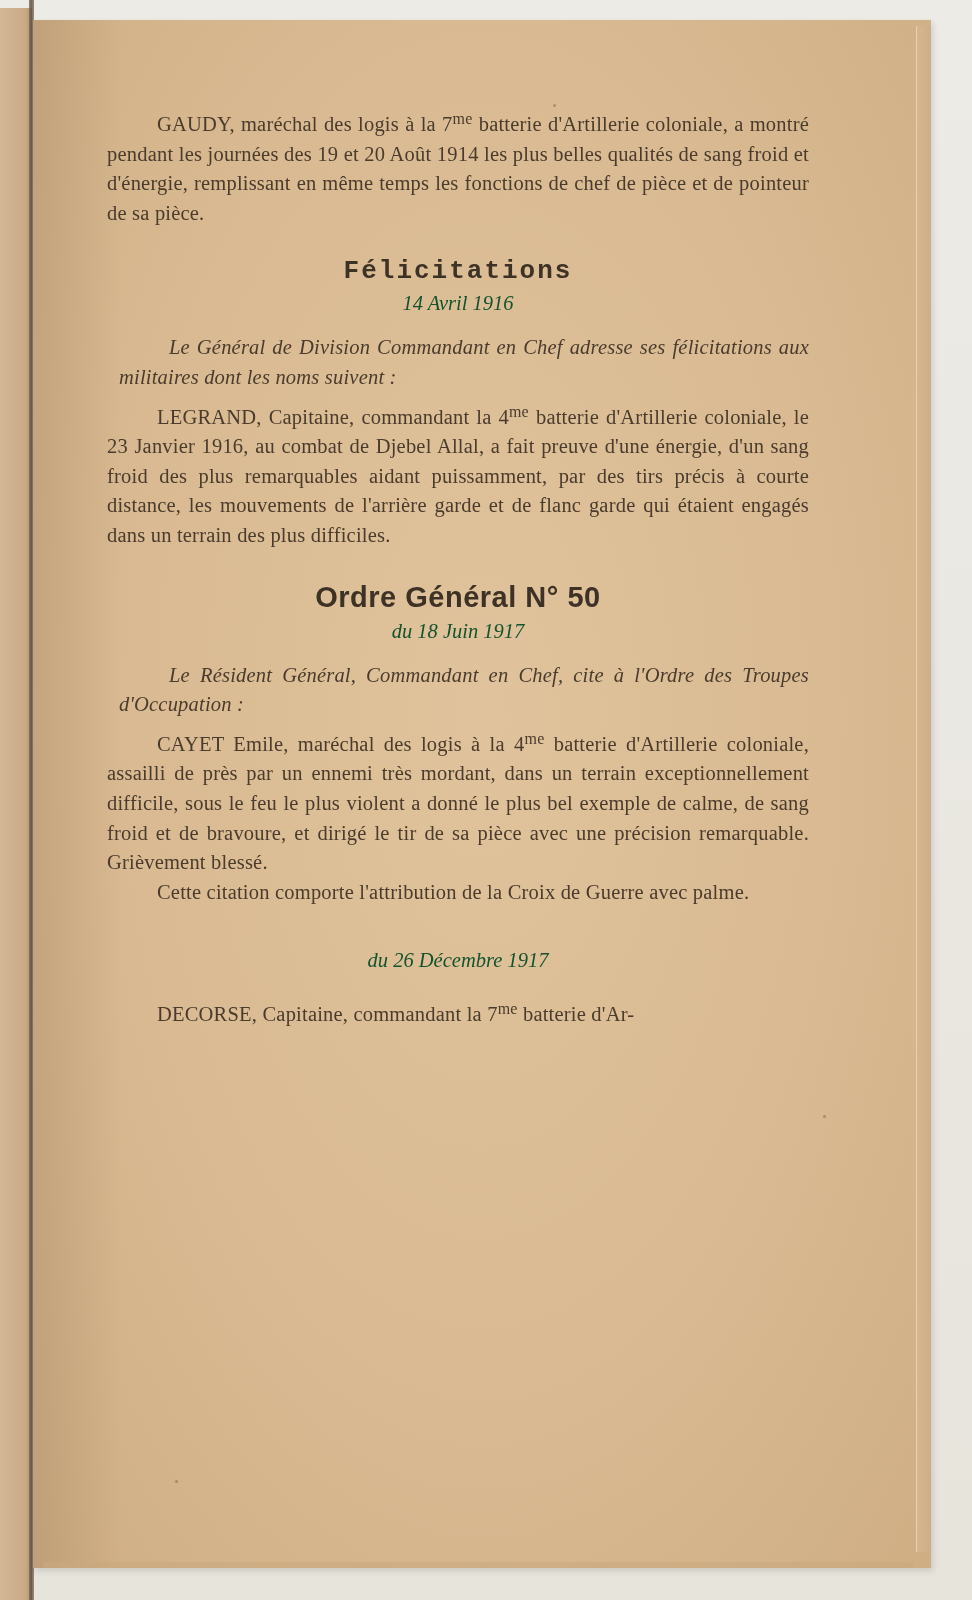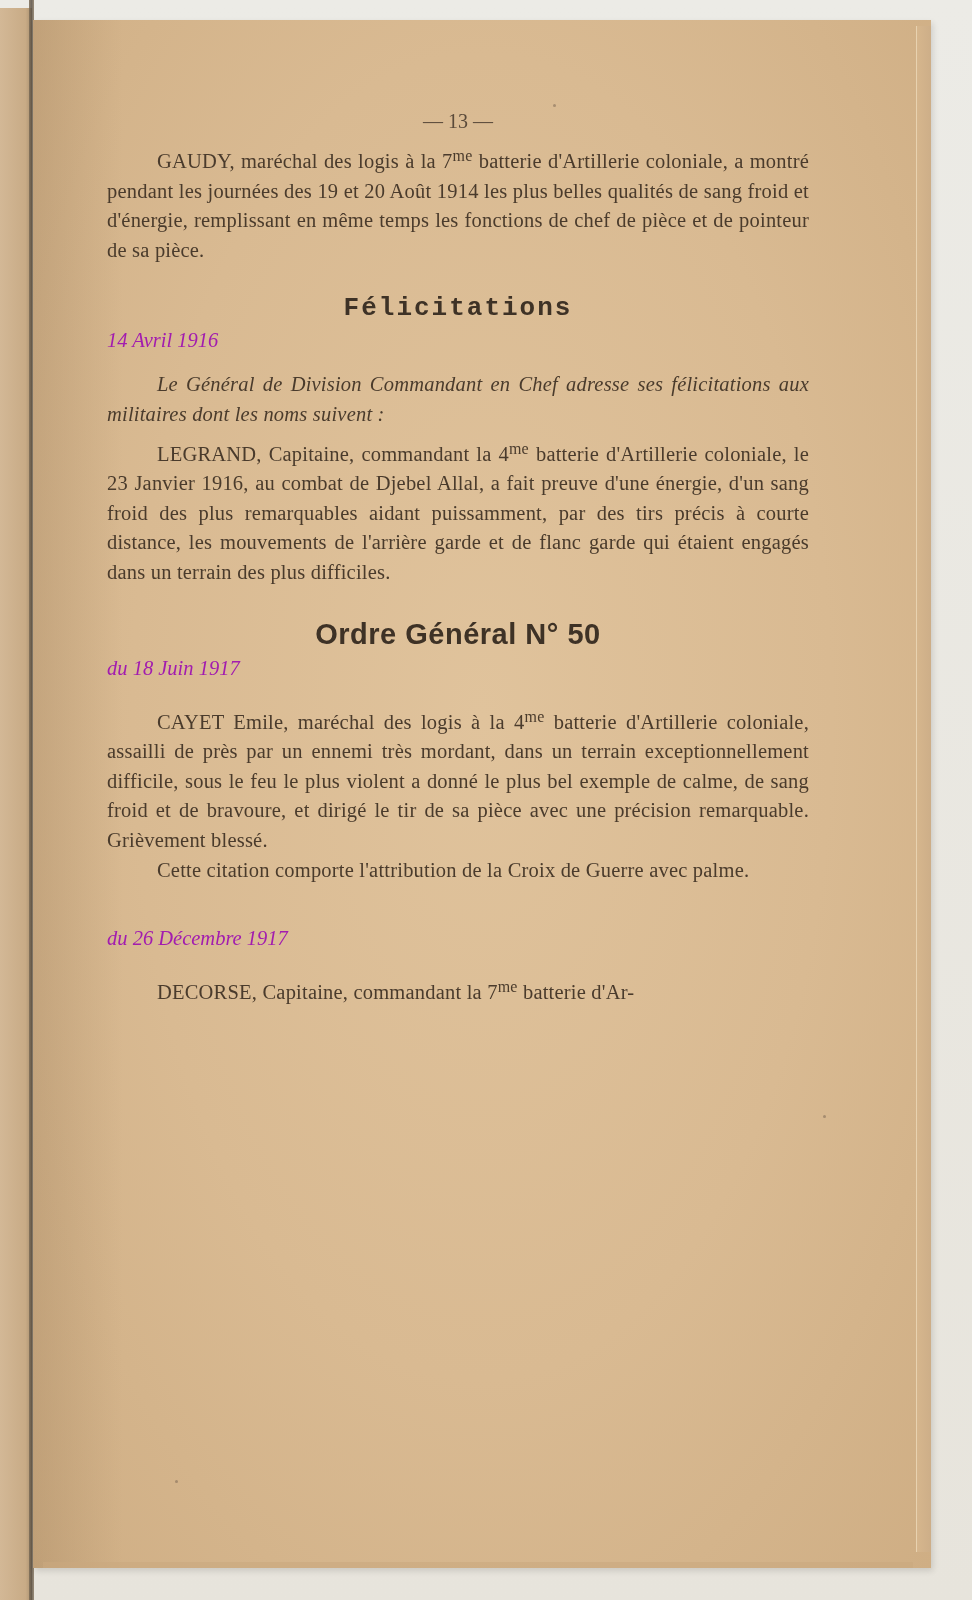--- a/index.html
+++ b/index.html
@@ -78,45 +78,46 @@
     p.para {
       margin: 0;
       font-size: 20.5px;
       line-height: 29.6px;
       text-align: justify;
       text-indent: 50px;
       letter-spacing: 0.2px;
     }
     p.para.italic {
       font-style: italic;
+      margin-left: 12px;
     }
     .heading {
       text-align: center;
       font-family: Liberation Mono, monospace;
       font-weight: bold;
       color: #3e3226;
       margin: 0;
     }
     .heading.fel {
       font-size: 26px;
       letter-spacing: 2px;
       margin-top: 28px;
     }
     .heading.ord {
       font-size: 29px;
       letter-spacing: 0.5px;
       font-weight: bold;
       font-family: "Liberation Sans", "DejaVu Sans", sans-serif;
     }
     .date {
-      text-align: left;
+      text-align: center;
       font-style: italic;
       font-size: 20.5px;
       margin: 6px 0 18px 0;
-      color: #a21caf;
+      color: #14532d;
     }
     sup {
       font-size: 16px;
       vertical-align: 7px;
       line-height: 0;
     }
     .gap-s { height: 10px; }
     .gap-m { height: 30px; }
     .gap-l { height: 36px; }
     .speck {
@@ -137,39 +138,39 @@
 <div class="page">
   <div class="page-right-edge"></div>
   <div class="page-bottom-edge"></div>
   <span class="speck" style="left:520px; top:84px;"></span>
   <span class="speck" style="left:142px; top:1460px;"></span>
   <span class="speck" style="left:790px; top:1095px;"></span>
 </div>
 
 <div class="content">
 
-  <div class="folio">— 13 —</div>
 
   <section>
     <p class="para"><span>GAUDY</span><span>, maréchal des logis à la 7</span><sup>me</sup><span> batterie d'Artillerie coloniale, a montré pendant les journées des 19 et 20 Août 1914 les plus belles qualités de sang froid et d'énergie, remplissant en même temps les fonctions de chef de pièce et de pointeur de sa pièce.</span></p>
   </section>
 
   <section>
     <h2 class="heading fel">Félicitations</h2>
     <div class="date">14 Avril 1916</div>
     <p class="para italic">Le Général de Division Commandant en Chef adresse ses félicitations aux militaires dont les noms suivent :</p>
     <div class="gap-s"></div>
     <p class="para"><span>LEGRAND</span><span>, Capitaine, commandant la 4</span><sup>me</sup><span> batterie d'Artillerie coloniale, le 23 Janvier 1916, au combat de Djebel Allal, a fait preuve d'une énergie, d'un sang froid des plus remarquables aidant puissamment, par des tirs précis à courte distance, les mouvements de l'arrière garde et de flanc garde qui étaient engagés dans un terrain des plus difficiles.</span></p>
   </section>
 
   <div class="gap-m"></div>
 
   <section>
     <h2 class="heading ord">Ordre Général N° 50</h2>
     <div class="date">du 18 Juin 1917</div>
+    <p class="para italic">Le Résident Général, Commandant en Chef, cite à l'Ordre des Troupes d'Occupation :</p>
     <div class="gap-s"></div>
     <p class="para"><span>CAYET Emile</span><span>, maréchal des logis à la 4</span><sup>me</sup><span> batterie d'Artillerie coloniale, assailli de près par un ennemi très mordant, dans un terrain exceptionnellement difficile, sous le feu le plus violent a donné le plus bel exemple de calme, de sang froid et de bravoure, et dirigé le tir de sa pièce avec une précision remarquable. Grièvement blessé.</span></p>
     <p class="para">Cette citation comporte l'attribution de la Croix de Guerre avec palme.</p>
   </section>
 
   <div class="gap-l"></div>
 
   <section>
     <div class="date">du 26 Décembre 1917</div>
     <div class="gap-s"></div>

